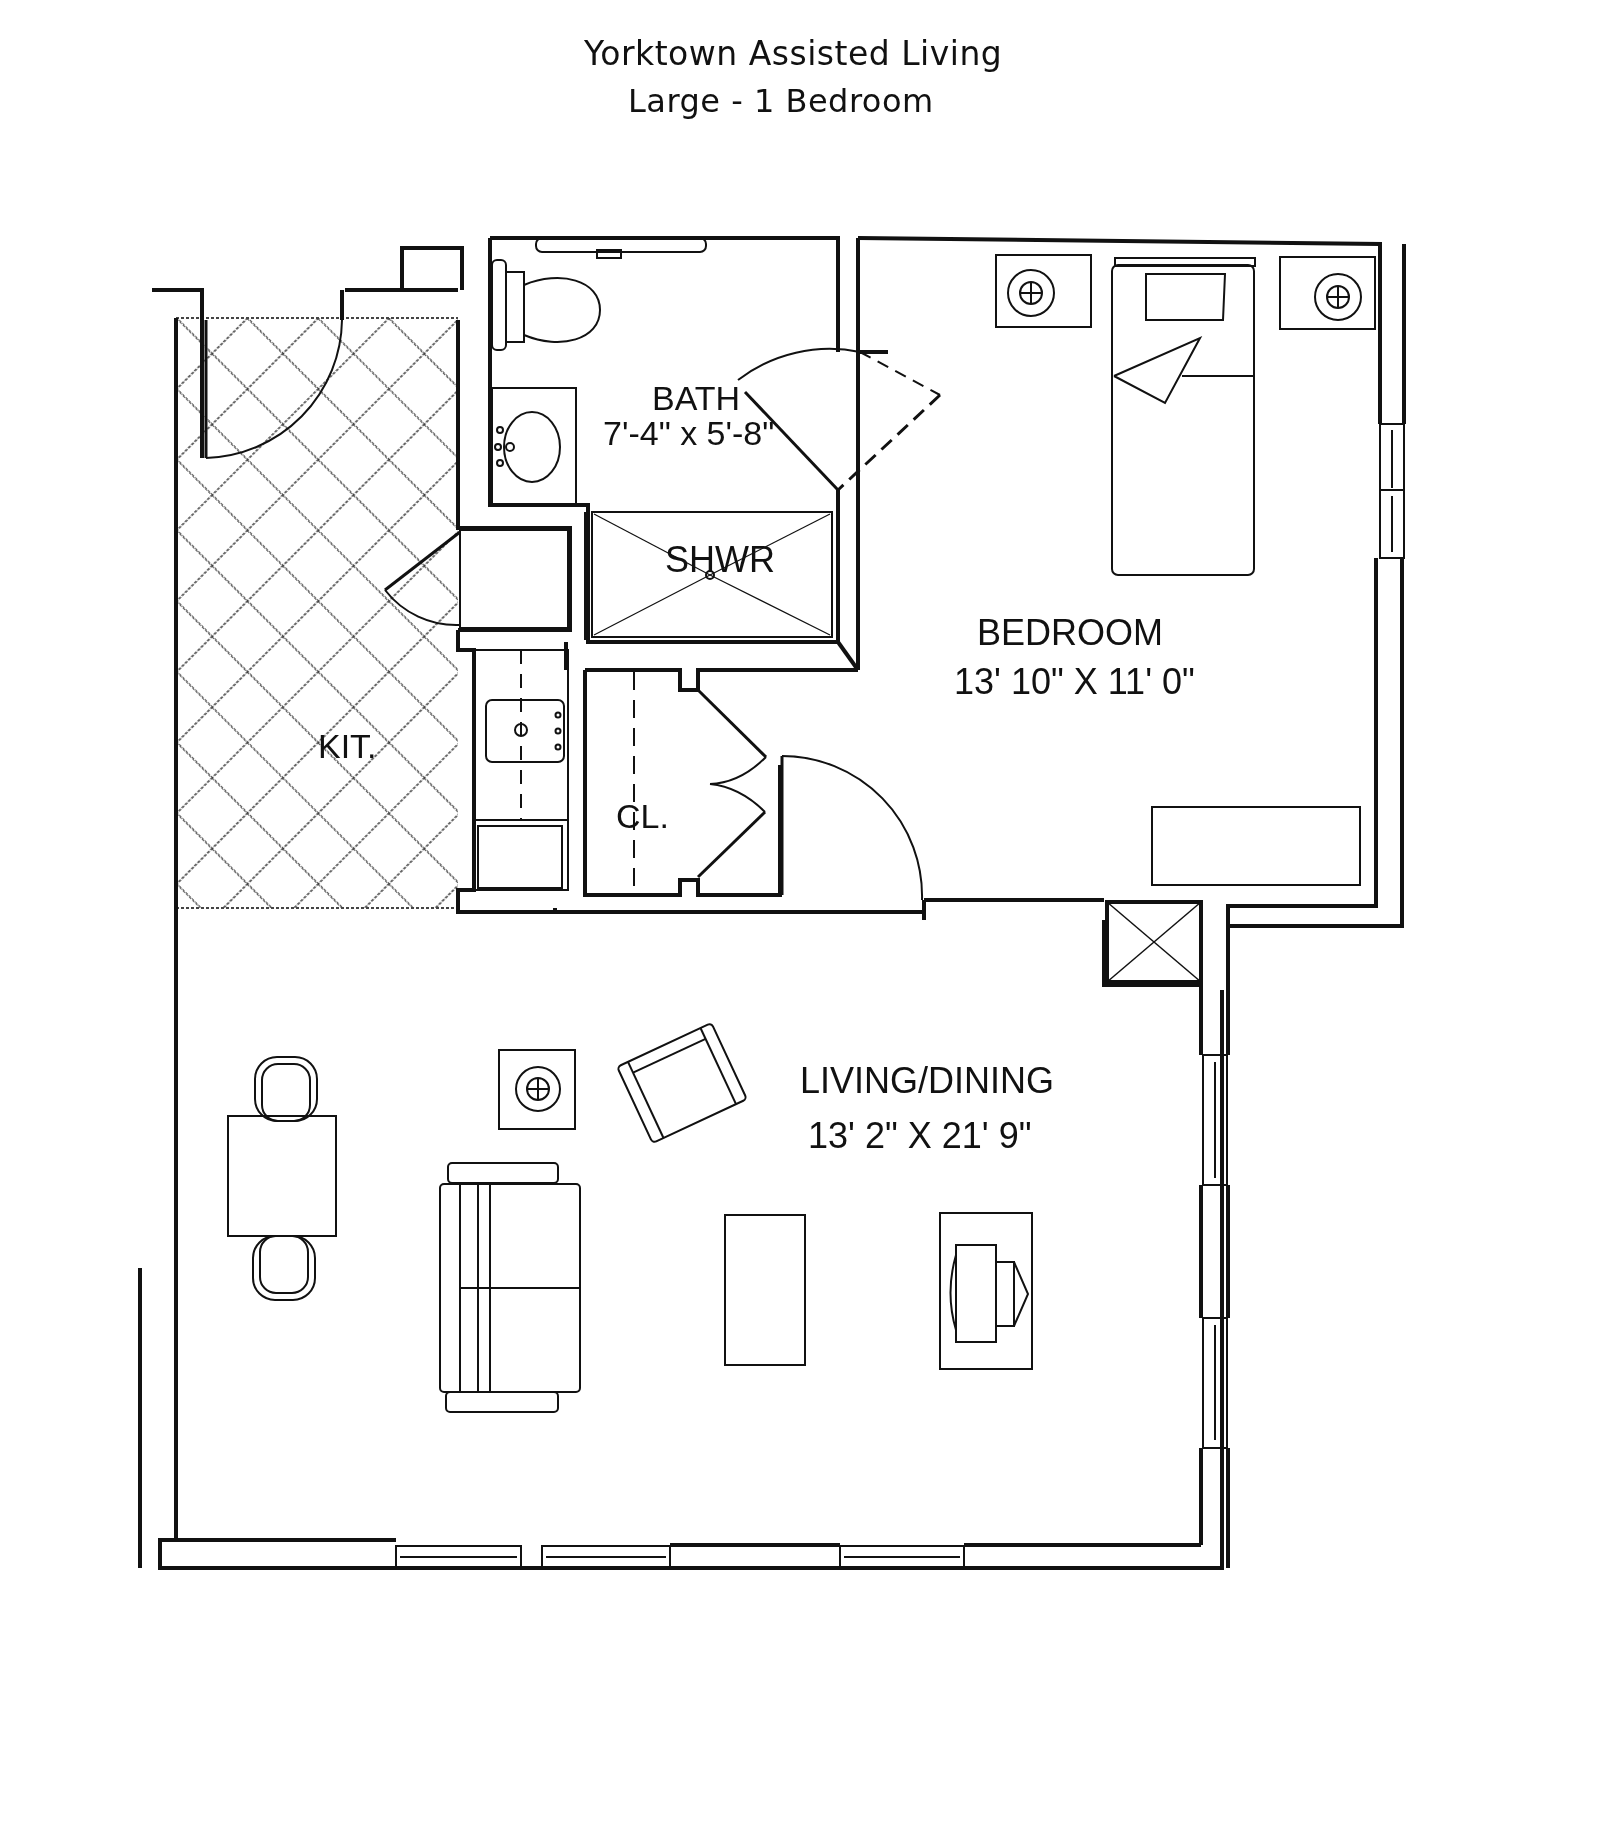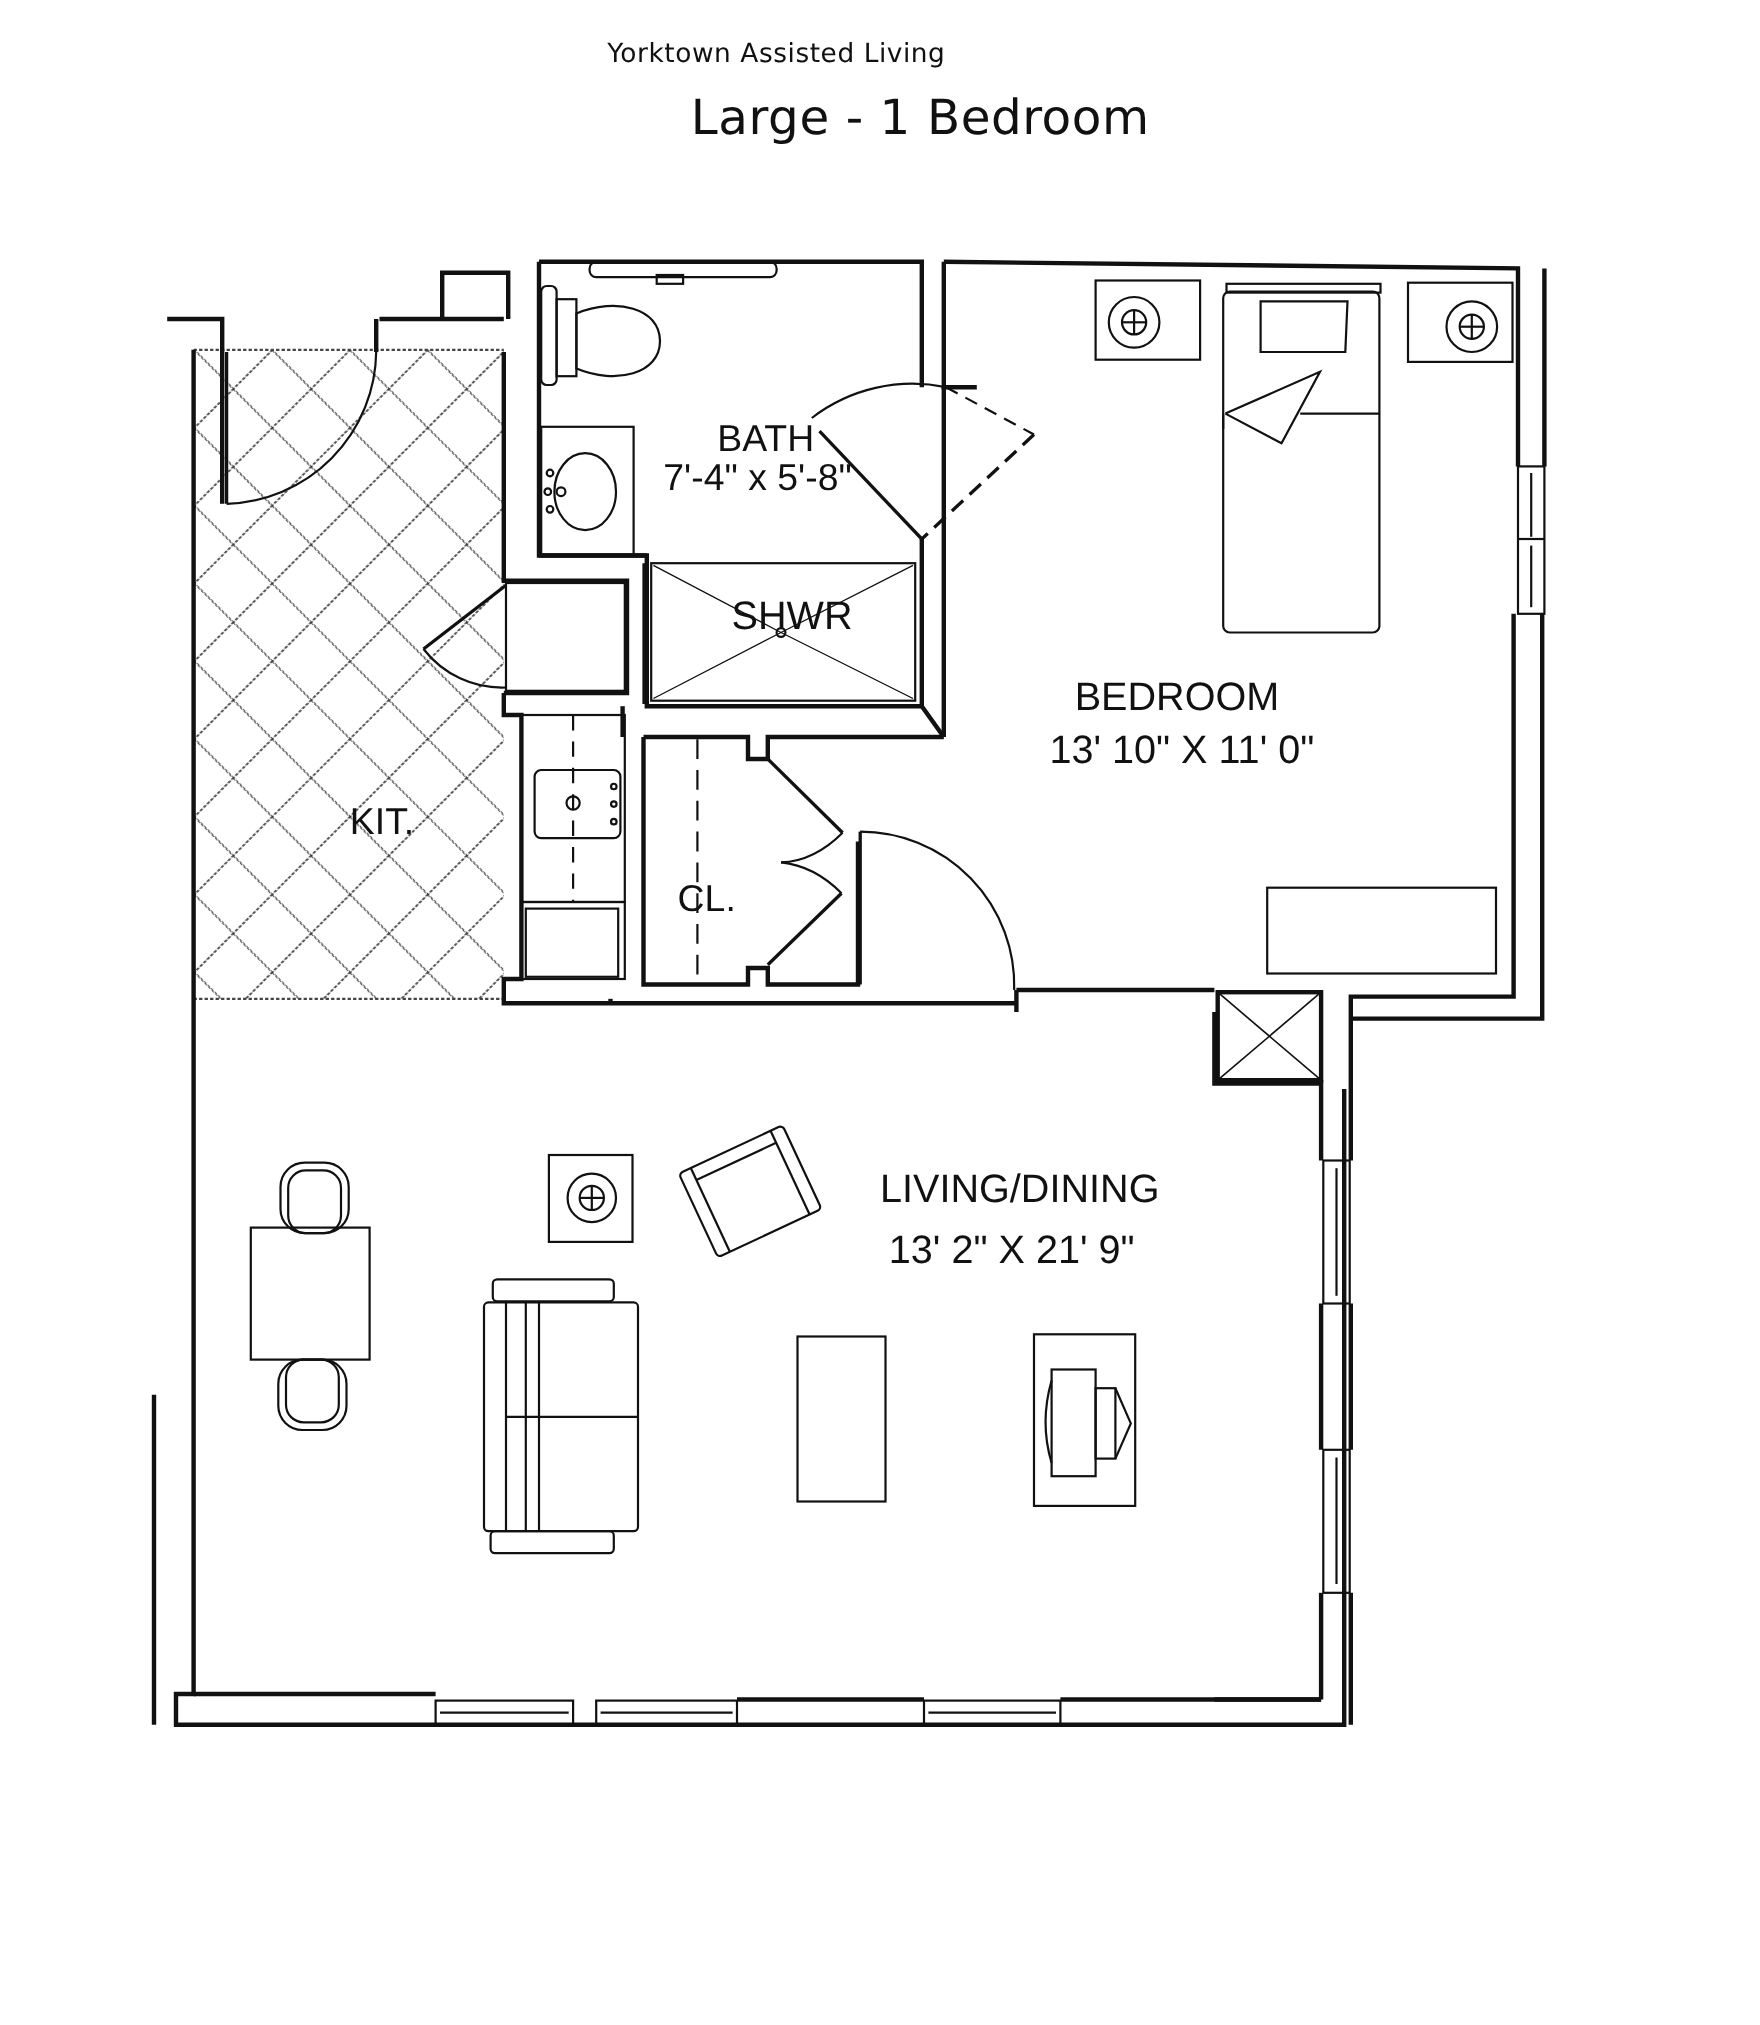--- a/index.html
+++ b/index.html
@@ -1,19 +1,19 @@
 <!DOCTYPE html>
 <html><head>
   <meta charset="utf-8">
   <style>
     html, body { margin:0; padding:0; background:#ffffff; }
     body { width:1600px; height:1841px; position:relative; overflow:hidden; }
     .title-block { position:absolute; left:0; top:34px; width:1600px; text-align:center; font-family:"DejaVu Sans", sans-serif; color:#111; }
-    .title-line1 { position:absolute; left:552px; top:0; font-size:24px; letter-spacing:0.5px; white-space:nowrap; }
-    .title-line2 { position:absolute; left:628px; top:48px; font-size:44px; letter-spacing:0.5px; white-space:nowrap; }
+    .title-line1 { position:absolute; left:584px; top:0; font-size:33px; letter-spacing:0.5px; white-space:nowrap; }
+    .title-line2 { position:absolute; left:628px; top:48px; font-size:32px; letter-spacing:0.5px; white-space:nowrap; }
     svg.plan { position:absolute; left:0; top:0; }
     .lbl { font-family:"Liberation Sans", sans-serif; fill:#111; }
   </style>
 </head>
 <body>
 
 <div class="title-block">
   <div class="title-line1">Yorktown Assisted Living</div>
   <div class="title-line2">Large - 1 Bedroom</div>
 </div>

